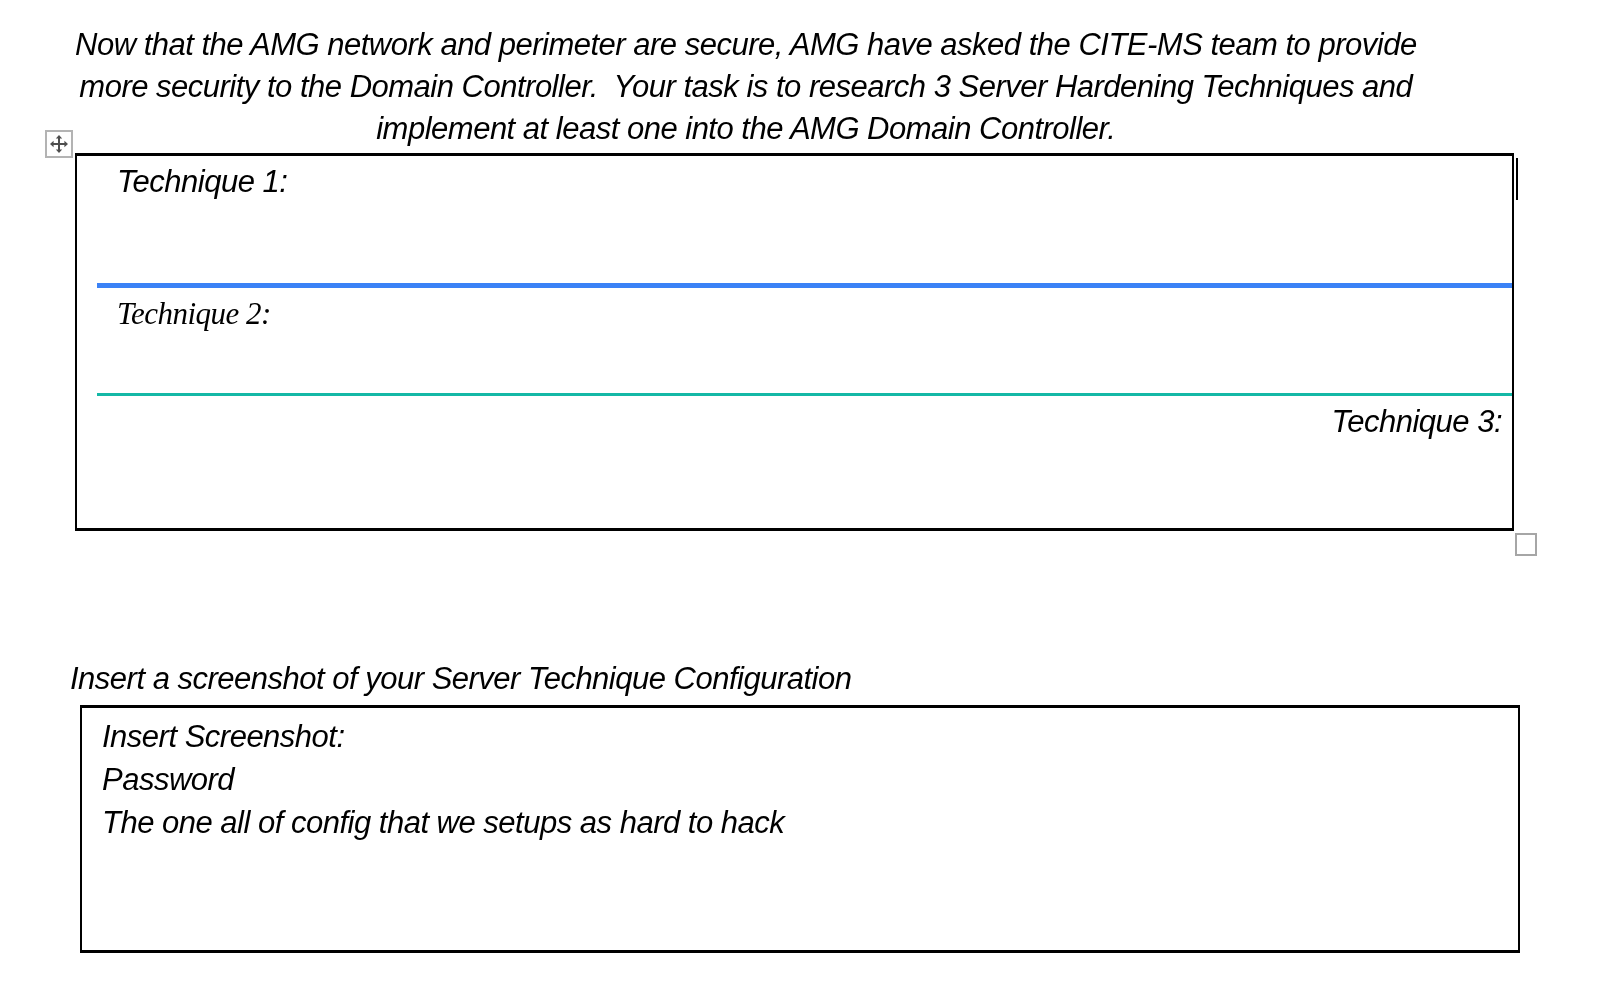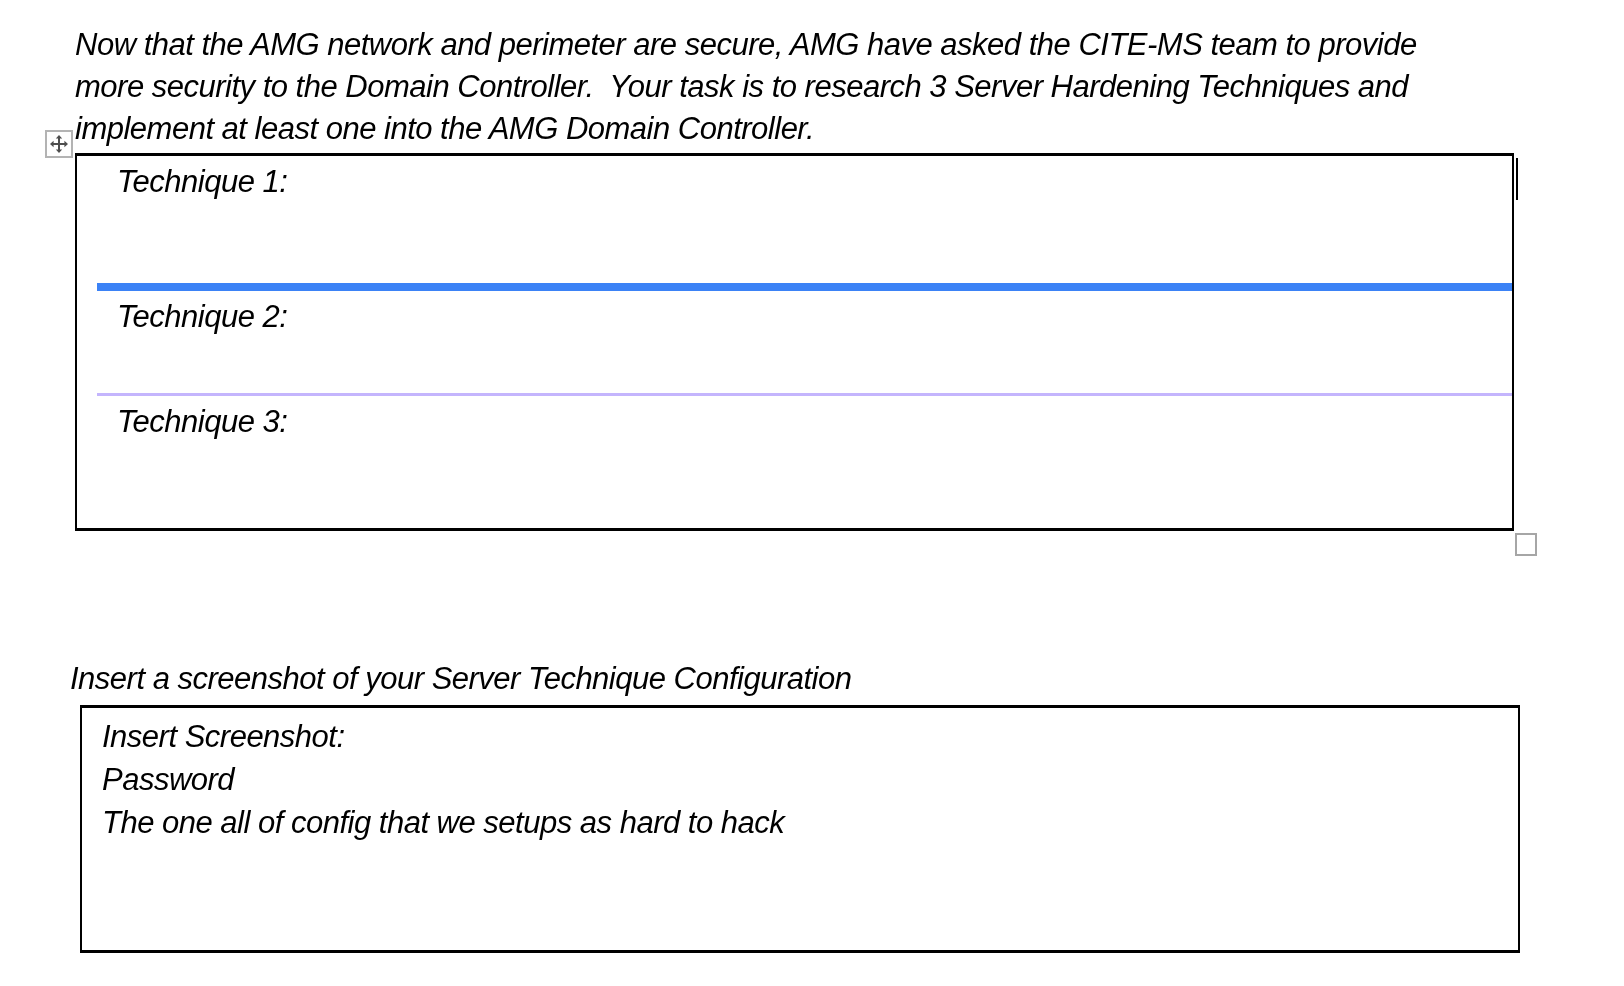--- a/index.html
+++ b/index.html
@@ -15,20 +15,21 @@
     overflow: hidden;
     font-family: "Liberation Sans", sans-serif;
     font-style: italic;
     color: #000000;
   }
   .doc-text {
     font-size: 31px;
     letter-spacing: -0.5px;
     white-space: pre;
     color: #000000;
+    text-align: center;
   }
   
   .intro {
     position: absolute;
     left: 75px;
     top: 24px;
     line-height: 42px;
   }
   
   .move-handle {
@@ -57,22 +58,22 @@
     border-bottom-width: 3px;
     box-sizing: border-box;
     background: #ffffff;
   }
   .t1row {
     box-sizing: border-box;
     padding: 6px 10px 0 20px;
     margin-left: 20px;
   }
   .t1row.r1 { height: 127px; }
-  .t1row.r2 { height: 110px; border-top: 8px solid #3b82f6; }
-  .t1row.r3 { height: 135px; border-top: 3px solid #c4b5fd; }
+  .t1row.r2 { height: 110px; border-top: 5px solid #3b82f6; font-family: Liberation Serif, serif; }
+  .t1row.r3 { height: 135px; border-top: 3px solid #14b8a6; text-align: right; }
   .cell-label {
     font-size: 31px;
     letter-spacing: -0.5px;
     line-height: 40px;
     white-space: pre;
   }
   
   .caret {
     position: absolute;
     left: 1516px;

